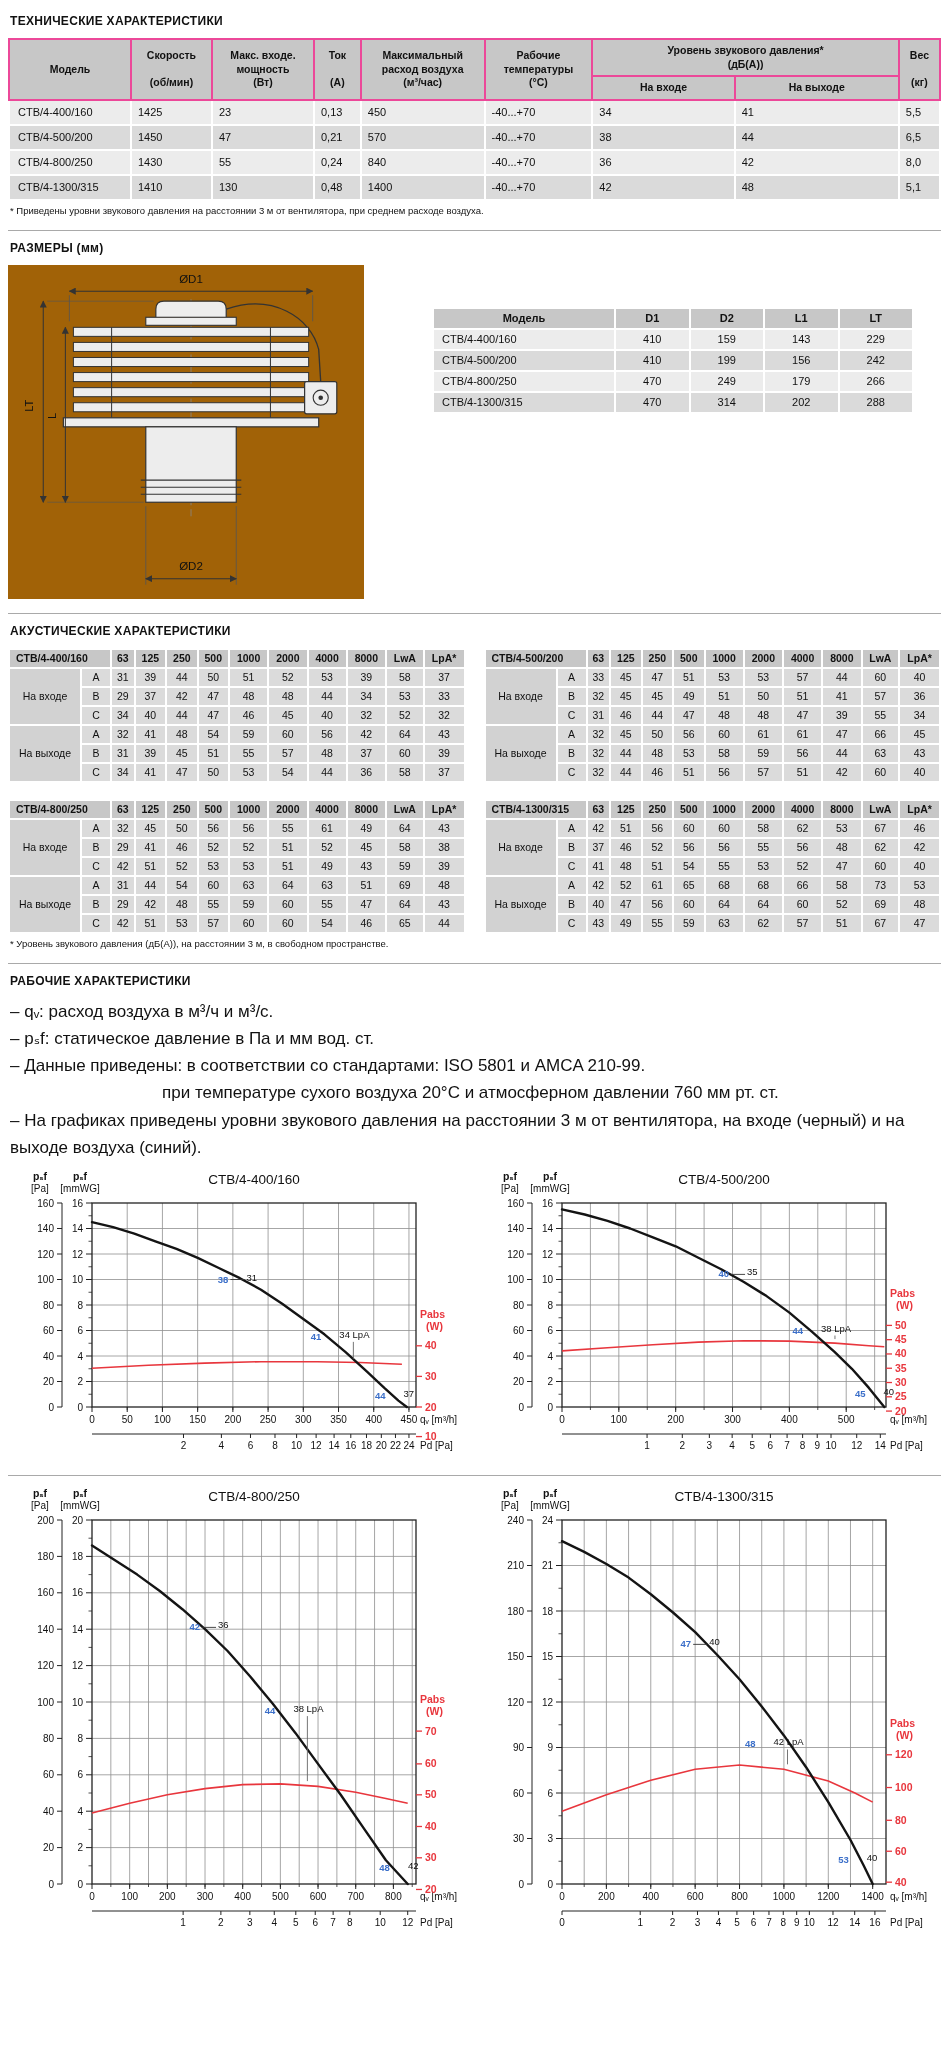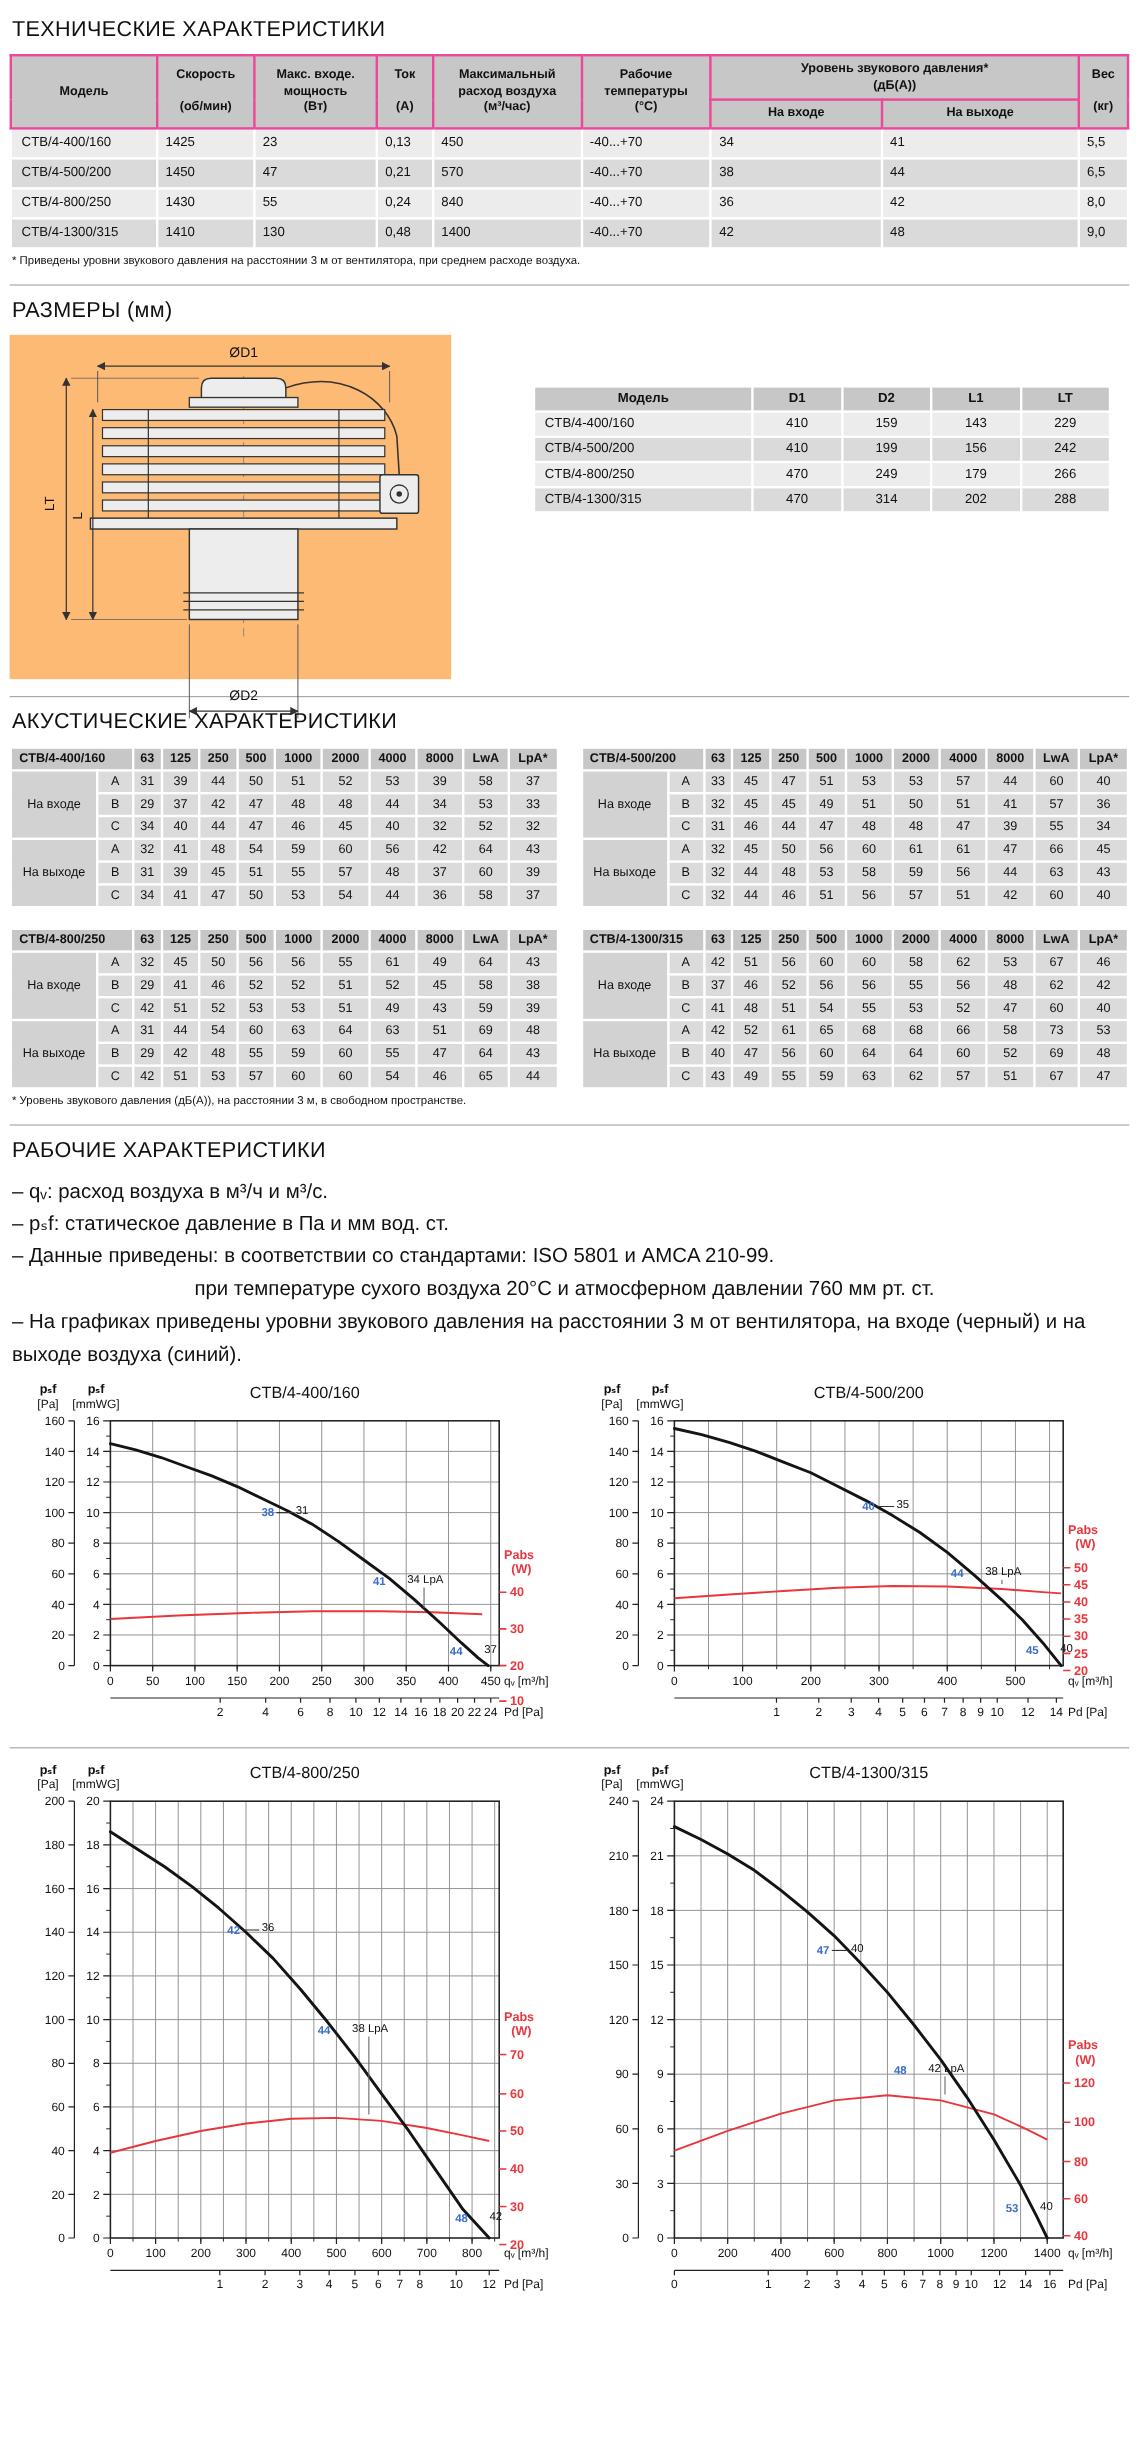--- a/index.html
+++ b/index.html
@@ -1,33 +1,33 @@
 <!DOCTYPE html>
 <html><head>
 <meta charset="utf-8">
 <style>
   html,body{margin:0;padding:0;background:#fff;color:#111;
     font-family:"Liberation Sans","DejaVu Sans",sans-serif;}
   body{width:949px;}
   .page{padding:8px 8px 20px 8px;}
-  .sec-title{font-size:18px;font-weight:normal;margin:6px 0 10px 2px;letter-spacing:.3px;}
+  .sec-title{font-size:12px;font-weight:bold;margin:6px 0 10px 2px;letter-spacing:.3px;}
   .divider{border:none;border-top:1.5px solid #a9a9a9;margin:14px 0 10px 0;}
   table{border-collapse:collapse;}
   
   .tech-table{width:100%;}
   .tech-table th{background:#c7c7c7;font-size:10.5px;font-weight:bold;
     padding:4px 5px;border:2px solid #ec4899;text-align:center;line-height:1.3;vertical-align:middle;}
   .tech-table td{font-size:11px;text-align:left;padding:5.5px 6px;border:2px solid #fff;}
   .tech-table tbody tr:nth-child(odd) td{background:#ececec;}
   .tech-table tbody tr:nth-child(even) td{background:#dadada;}
   .tech-table td.model-cell{text-align:left;padding-left:8px;}
   .footnote{font-size:9.5px;margin:4px 0 2px 2px;}
   
   .dims-wrap{display:flex;align-items:flex-start;}
-  .drawing-panel{width:356px;height:287px;background:#fdba74;flex:0 0 auto;padding-left:12px;}
+  .drawing-panel{width:356px;height:334px;background:#a16207;flex:0 0 auto;}
   .dims-table{margin-left:68px;margin-top:42px;width:482px;}
   .dims-table th{background:#c7c7c7;font-size:11px;font-weight:bold;padding:3.5px 6px;border:2px solid #fff;text-align:center;}
   .dims-table td{font-size:11px;text-align:center;padding:3.5px 6px;border:2px solid #fff;}
   .dims-table tbody tr:nth-child(odd) td{background:#ececec;}
   .dims-table tbody tr:nth-child(even) td{background:#dadada;}
   .dims-table td.model-cell{text-align:left;padding-left:8px;}
   
   .ac-intro{font-size:11.5px;line-height:1.45;margin:0 0 12px 2px;}
   .ac-grid{display:grid;grid-template-columns:1fr 1fr;gap:16px 18px;}
   .ac-table{width:100%;}
@@ -105,21 +105,21 @@
           </tr>
           <tr>
             <td class="model-cell">CTB/4-1300/315</td>
             <td>1410</td>
             <td>130</td>
             <td>0,48</td>
             <td>1400</td>
             <td>-40...+70</td>
             <td>42</td>
             <td>48</td>
-            <td>9,0</td>
+            <td>5,1</td>
           </tr>
         </tbody>
     </table>
     <p class="footnote">* Приведены уровни звукового давления на расстоянии 3 м от вентилятора, при среднем расходе воздуха.</p>
   </section>
 
   <hr class="divider">
 
   <section>
     <h2 class="sec-title">РАЗМЕРЫ (мм)</h2>

